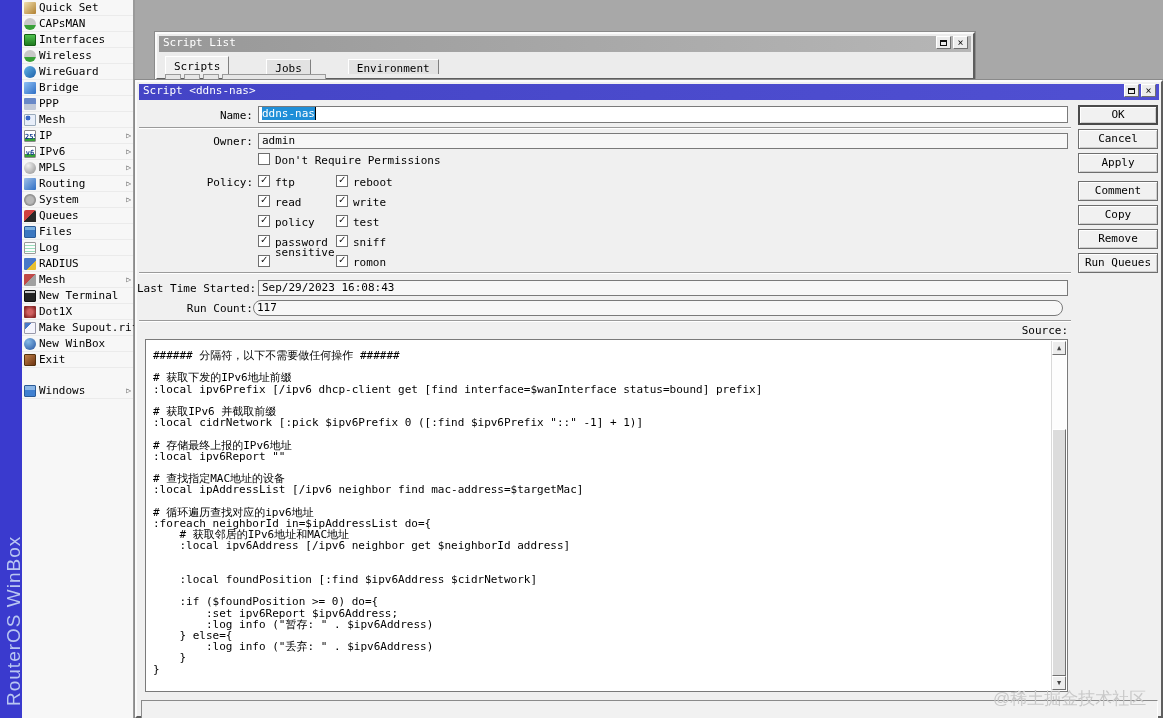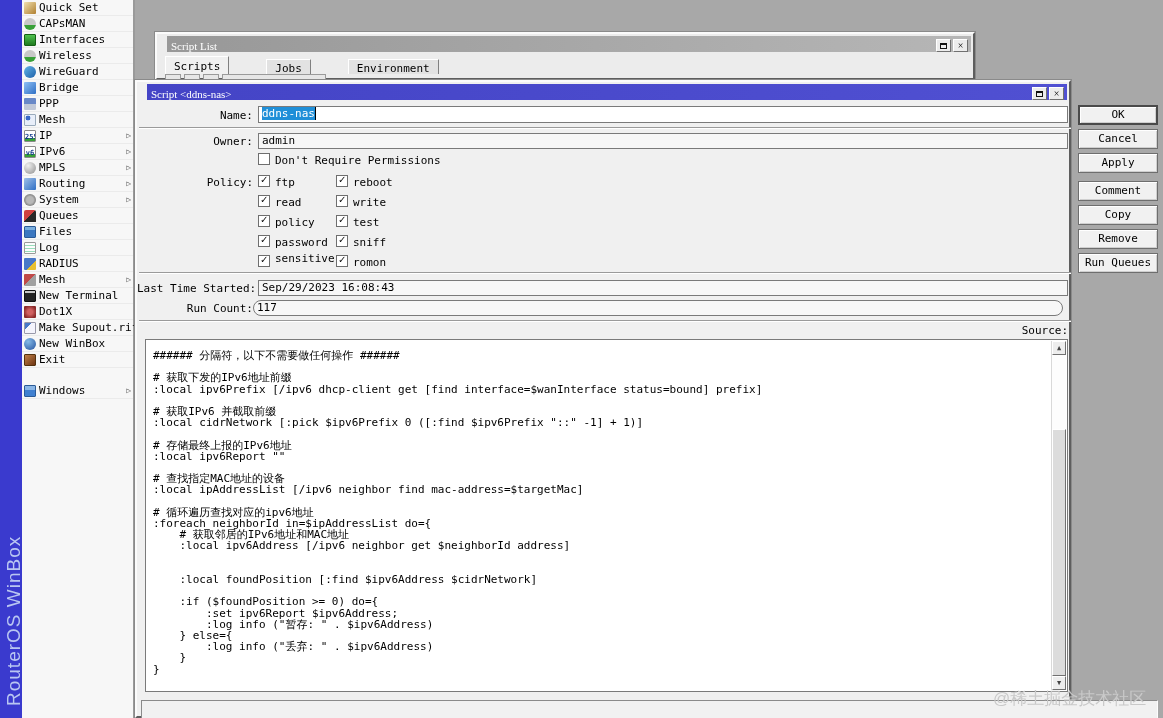--- a/index.html
+++ b/index.html
@@ -41,41 +41,41 @@
   .ic-terminal   { background:linear-gradient(180deg,#c8c8c8 25%,#242424 25%); border:1px solid #111; }
   .ic-dot1x      { background:radial-gradient(circle,#d06060 30%,#8a2a2a 75%); }
   .ic-supout     { background:linear-gradient(135deg,#4878c8 35%,#f4f4fc 35%); border:1px solid #99a; }
   .ic-winbox     { background:radial-gradient(circle at 35% 30%, #85bbe8, #24519e); border-radius:50%; }
   .ic-exit       { background:linear-gradient(135deg,#c08048,#6e3514); border:1px solid #54320f; }
   .ic-windows    { background:linear-gradient(180deg,#8ab6e6 45%,#4080d0 45%); border:1px solid #2a5a96; }
 
   
   .win { position:absolute; background:#ececec;
          border:2px solid; border-color:#fbfbfb #5e5e5e #5e5e5e #fbfbfb; box-shadow:0 0 0 1px #8a8a8a; }
-  .tbar { position:absolute; left:10px; top:2px; right:2px; height:16px; display:flex; align-items:flex-end;
-          padding-left:4px; color:#fff;font-family:Liberation Serif, serif; }
+  .tbar { position:absolute; left:2px; top:2px; right:2px; height:16px; display:flex; align-items:flex-start;
+          padding-left:4px; color:#fff; }
   .tbar-inactive { background:linear-gradient(90deg,#989898,#b6b6b6); }
   .tbar-active   { background:linear-gradient(90deg,#4444c6,#5050d2); }
   .tbtn { width:15px; height:13px; margin-right:2px; background:#ececec; display:flex; align-items:center; justify-content:center;
           border:1px solid; border-color:#ffffff #707070 #707070 #ffffff; color:#111; font-size:10px; line-height:10px; cursor:default; }
   .tbtns { margin-left:auto; display:flex; padding-right:1px; }
   .max-glyph { width:7px; height:6px; border:1px solid #111; border-top-width:2px; display:block; }
 
   
   #script-list { left:155px; top:32px; width:820px; height:48px; }
   .tabrow { position:absolute; left:8px; top:21px; height:19px; display:flex; align-items:flex-end;gap:36px; }
   .tab { padding:2px 8px 1px 8px; background:#e2e2e2; border:1px solid; border-color:#ffffff #808080 #808080 #ffffff;
          border-bottom:none; height:15px; margin-right:1px; white-space:nowrap; }
   .tab.active { background:#f0f0f0; height:18px; padding-top:3px; font-weight:normal; }
   .toolbar-sliver { position:absolute; left:8px; top:40px; height:6px; display:flex; gap:3px; }
   .tb-box { width:16px; height:6px; background:#e6e6e6; border:1px solid #9a9a9a; border-bottom:none; }
   .tb-box.wide { width:104px; }
 
   
-  #script-dialog { left:135px; top:80px; width:936px; height:638px; background:#f0f0f0; z-index:5; }
+  #script-dialog { left:135px; top:80px; width:1028px; height:638px; background:#f0f0f0; z-index:5; }
   .dlg-label { position:absolute; text-align:right; width:116px; left:0; white-space:nowrap; }
   .field { position:absolute; height:16px; background:#fff; border:1px solid #7a7a7a;
            padding:1px 3px; white-space:nowrap; overflow:hidden; line-height:12px; }
   .field.ro { background:#f7f7f7; }
   .sel { background:#1f8fd8; color:#fff; border-right:1px solid #000; }
   .sep { position:absolute; left:2px; width:932px; height:2px; border-top:1px solid #9a9a9a; border-bottom:1px solid #fff; }
   .cb { position:absolute; width:12px; height:12px; background:#fff; border:1px solid #6e6e6e;
         font-size:11px; line-height:10px; text-align:center; color:#0a0a0a; }
   .cb.checked::after { content:"✓"; font-weight:bold; position:relative; top:-1px; }
   .cb-label { position:absolute; white-space:nowrap; }
@@ -272,21 +272,21 @@
   <span class="cb-label" style="left:138px; top:134px;">policy</span>
   <span class="cb checked" style="left:199px; top:133px;"></span>
   <span class="cb-label" style="left:216px; top:134px;">test</span>
 
   <span class="cb checked" style="left:121px; top:153px;"></span>
   <span class="cb-label" style="left:138px; top:154px;">password</span>
   <span class="cb checked" style="left:199px; top:153px;"></span>
   <span class="cb-label" style="left:216px; top:154px;">sniff</span>
 
   <span class="cb checked" style="left:121px; top:173px;"></span>
-  <span class="cb-label" style="left:138px; top:170px;text-align:center;">sensitive</span>
+  <span class="cb-label" style="left:138px; top:164px;text-align:center;">sensitive</span>
   <span class="cb checked" style="left:199px; top:173px;"></span>
   <span class="cb-label" style="left:216px; top:174px;">romon</span>
 
   <div class="sep" style="top:190px"></div>
 
   <div class="dlg-label" style="top:200px">Last Time Started:</div>
   <div class="field ro" style="left:121px; top:198px; width:810px;">Sep/29/2023 16:08:43</div>
   <div class="dlg-label" style="top:220px">Run Count:</div>
   <div class="field ro" style="left:116px; top:218px; width:810px;border-radius:8px;">117</div>
 

